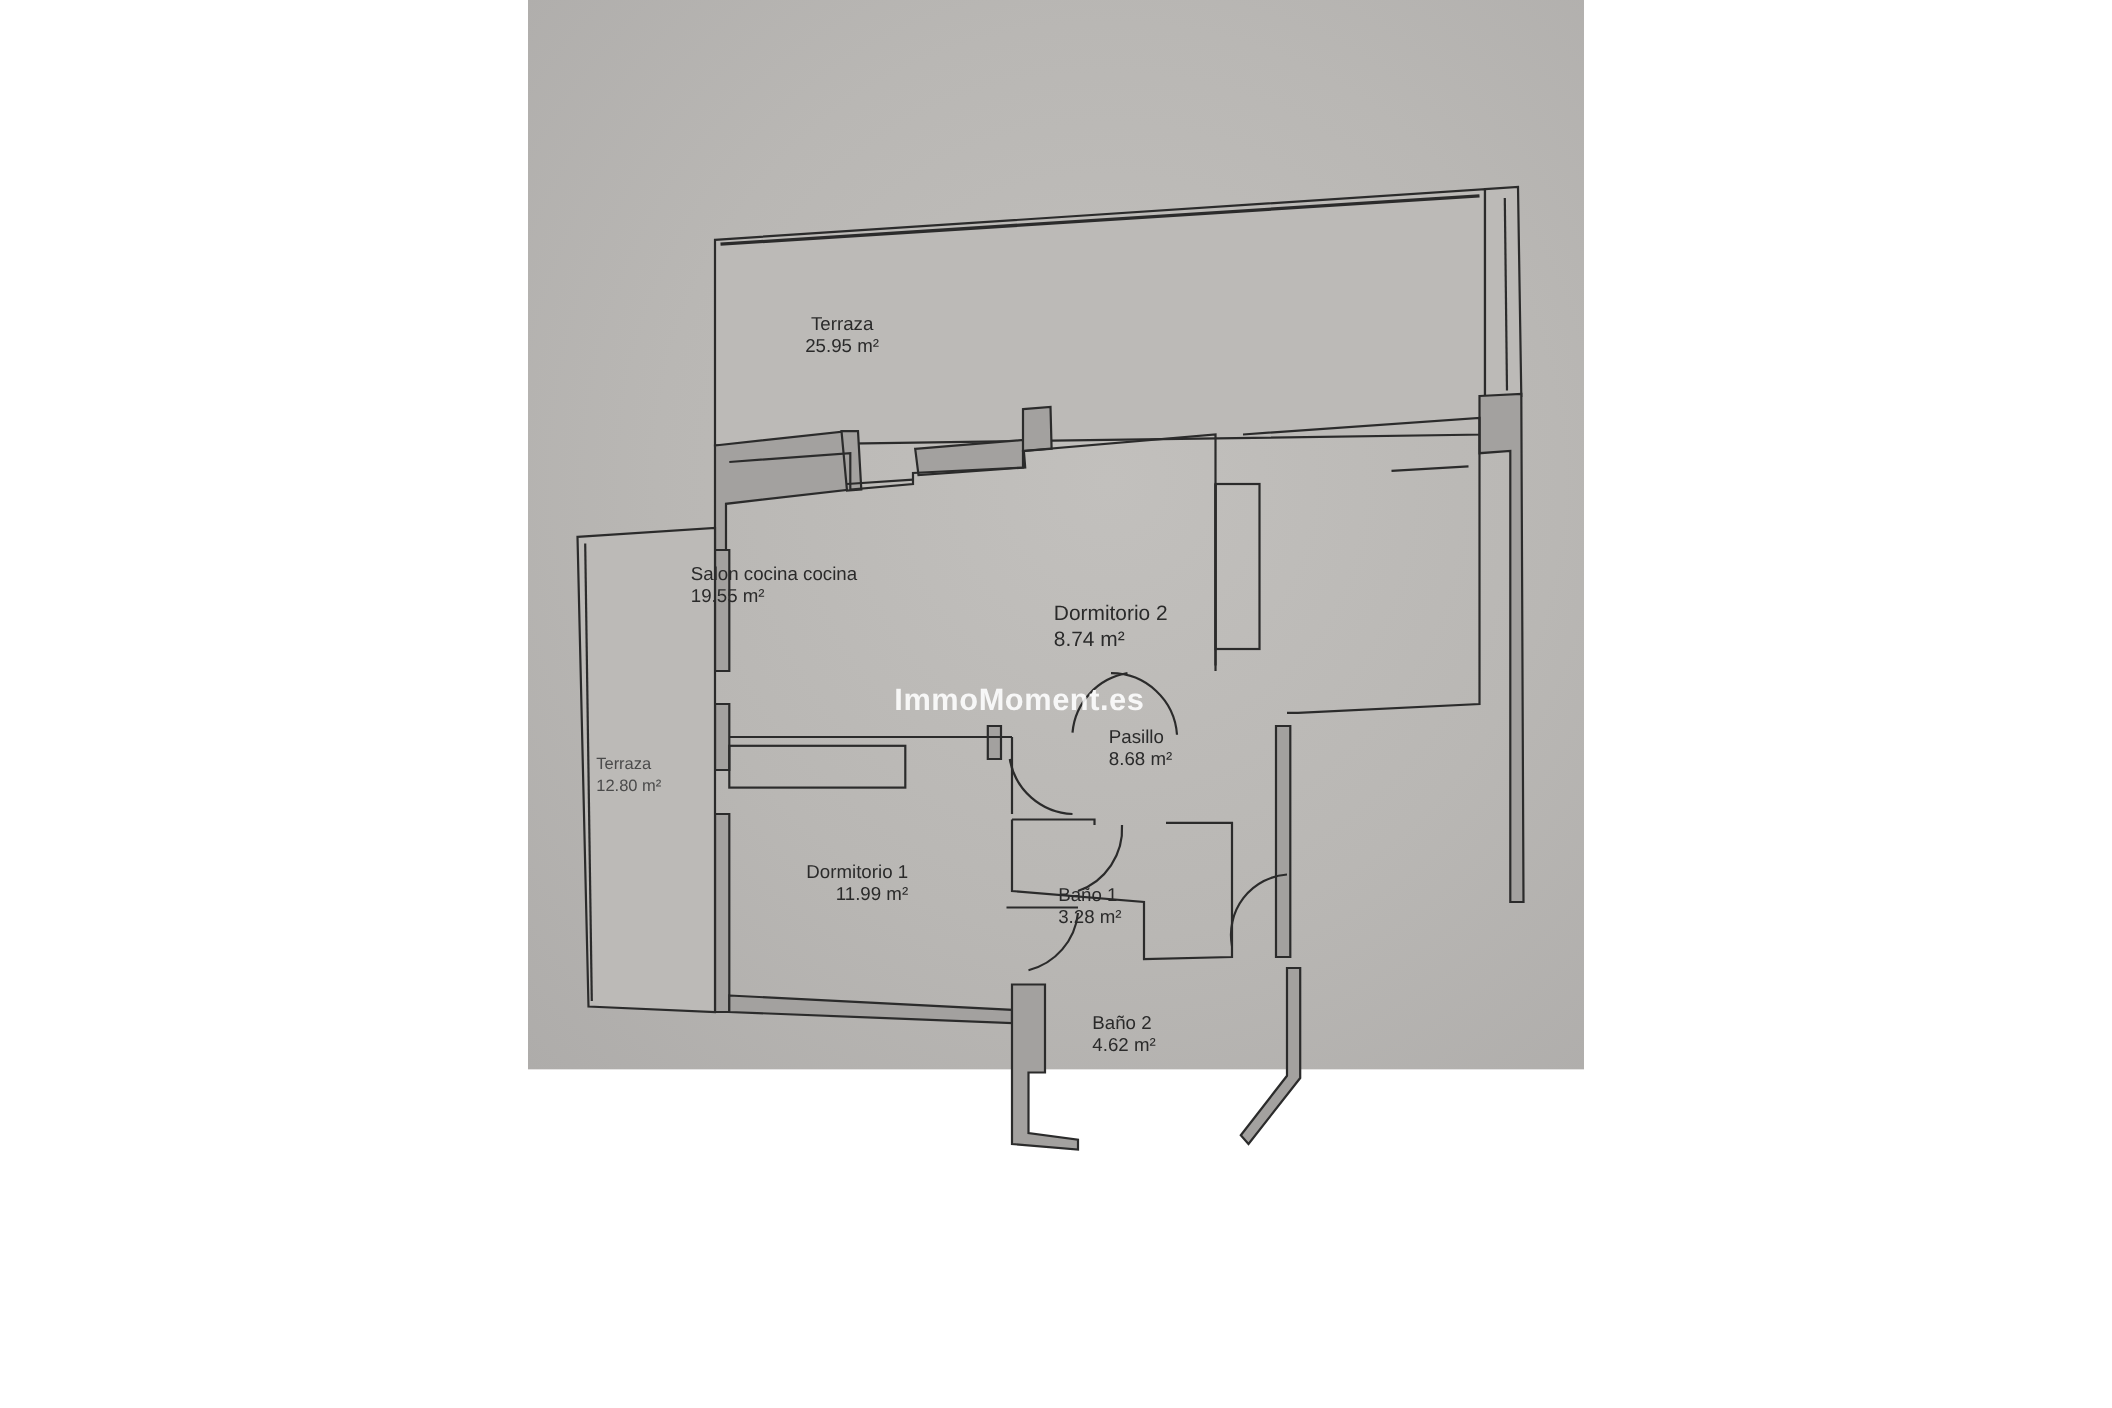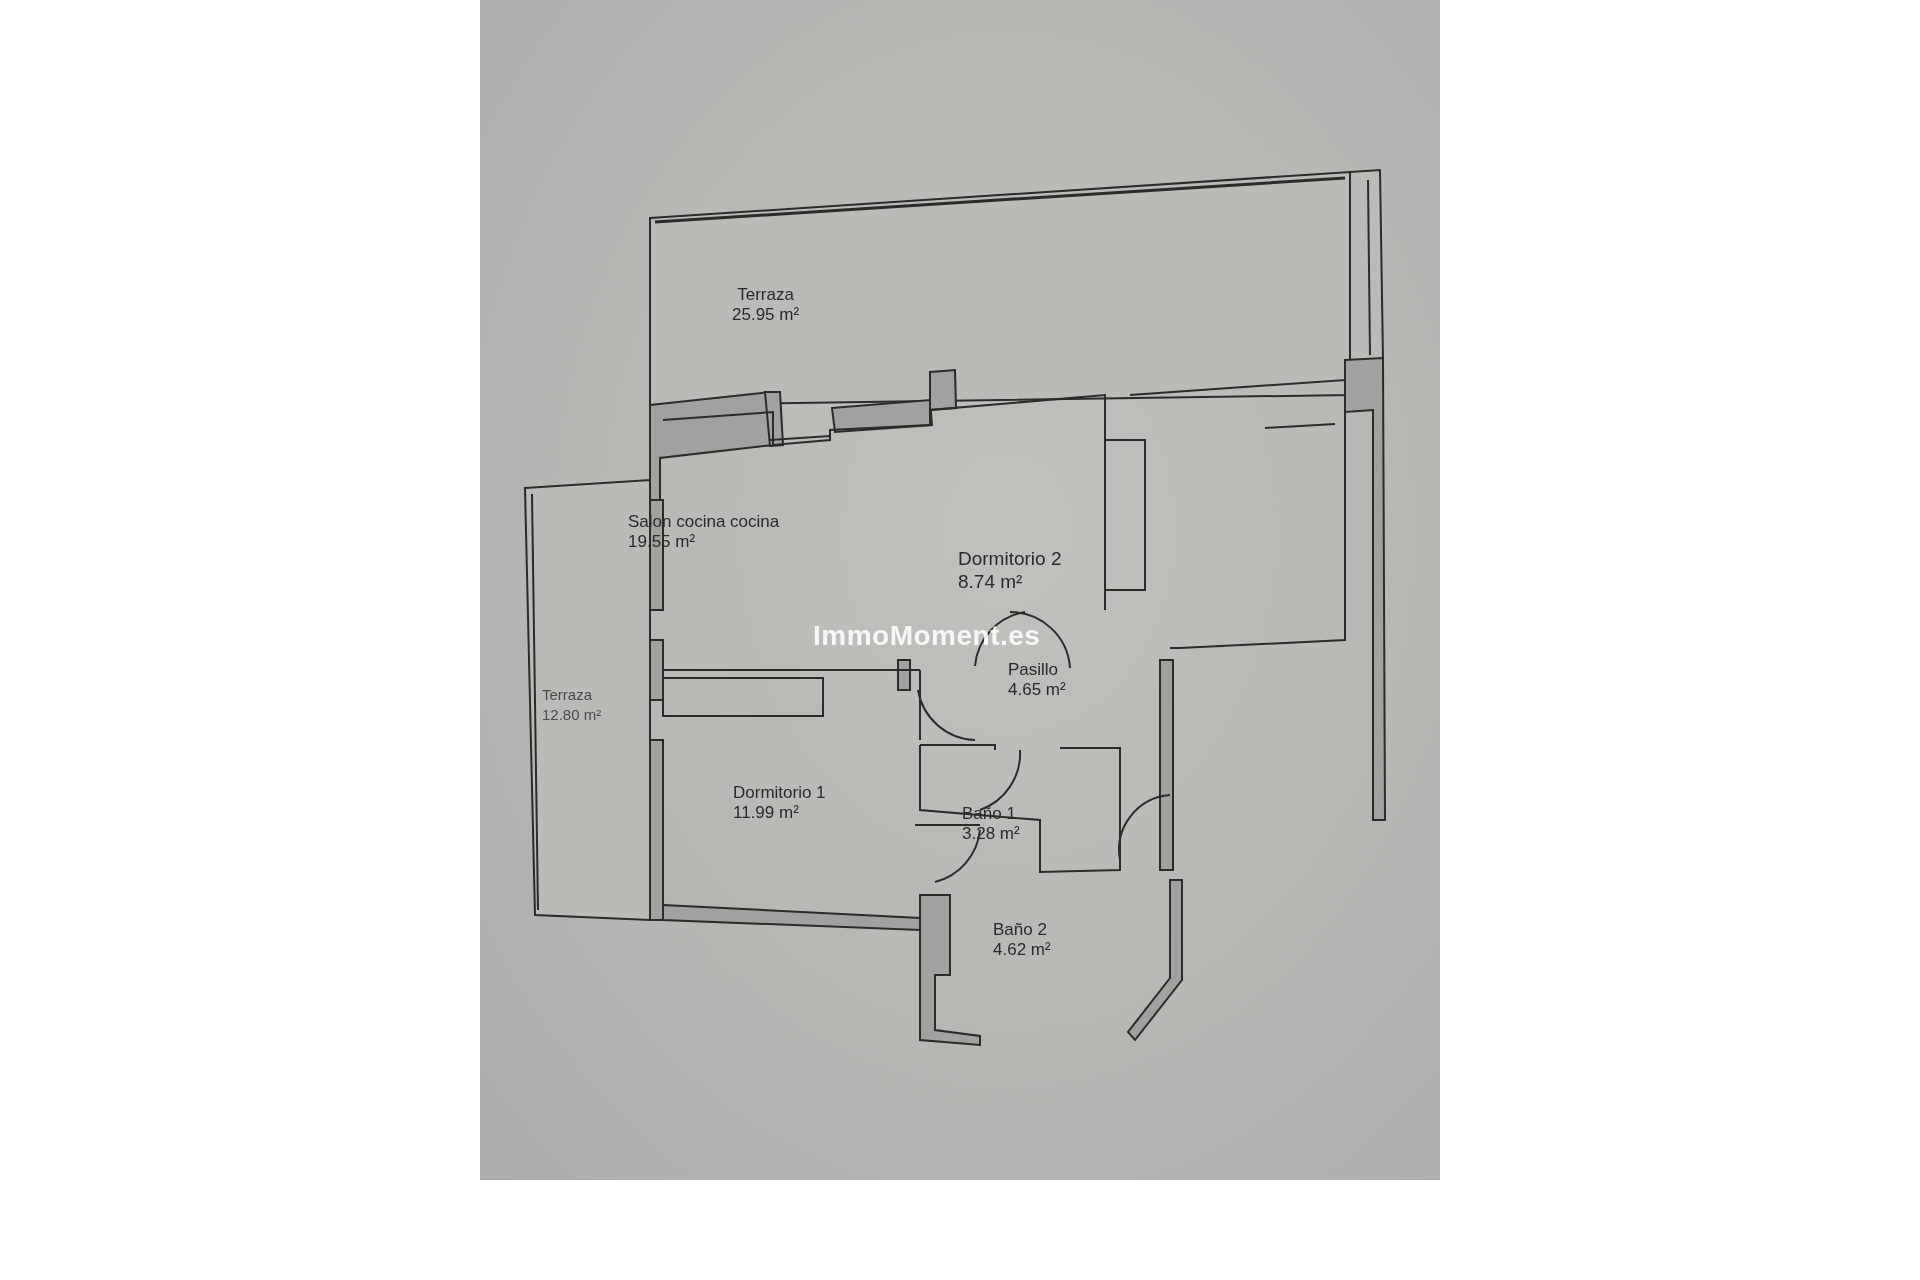--- a/index.html
+++ b/index.html
@@ -1,17 +1,17 @@
 <!DOCTYPE html>
 <html><head>
 <meta charset="utf-8">
 <style>
   html, body { margin:0; padding:0; background:#ffffff; }
   body { width:1920px; height:1280px; position:relative; overflow:hidden; font-family:"Liberation Sans", sans-serif; }
-  .photo { position:absolute; left:480px; top:0; width:960px; height:1180px; background:#b8b6b3;
+  .photo { position:absolute; left:480px; top:0; width:960px; height:972px; background:#b8b6b3;
            background-image: radial-gradient(ellipse at 55% 45%, #c2c0bd 0%, #b9b7b4 55%, #aeacaa 100%); }
   .plan { position:absolute; left:0; top:0; width:960px; height:1280px; }
   .room-label { position:absolute; color:#2a2a2a; font-size:17px; line-height:20px; }
   .room-label.small { font-size:15px; color:#4a4a4a; }
   .watermark { position:absolute; left:813px; top:620px; font-size:28px; font-weight:bold; color:rgba(255,255,255,0.88); letter-spacing:0.5px; }
 </style>
 </head>
 <body>
 
 <div class="photo">
@@ -82,27 +82,27 @@
   <div class="room-label" style="left:478px;top:535px;font-size:19px;line-height:23px;margin-top:12px;">
     <div>Dormitorio 2</div>
     <div>8.74 m²</div>
   </div>
   <div class="room-label small" style="left:62px;top:685px;">
     <div>Terraza</div>
     <div>12.80 m²</div>
   </div>
   <div class="room-label" style="left:528px;top:660px;">
     <div>Pasillo</div>
-    <div>4.65 m²</div>
+    <div>8.68 m²</div>
   </div>
   <div class="room-label" style="left:482px;top:804px;">
     <div>Baño 1</div>
     <div>3.28 m²</div>
   </div>
-  <div class="room-label" style="left:253px;top:783px;">
+  <div class="room-label" style="left:253px;top:783px;text-align:right;">
     <div>Dormitorio 1</div>
     <div>11.99 m²</div>
   </div>
   <div class="room-label" style="left:513px;top:920px;">
     <div>Baño 2</div>
     <div>4.62 m²</div>
   </div>
 </div>
 
 <div class="watermark">ImmoMoment.es</div>

